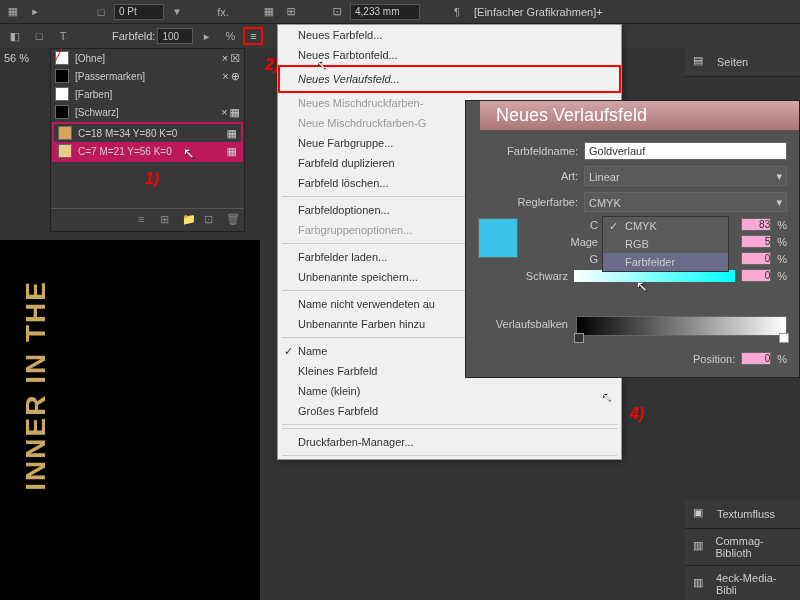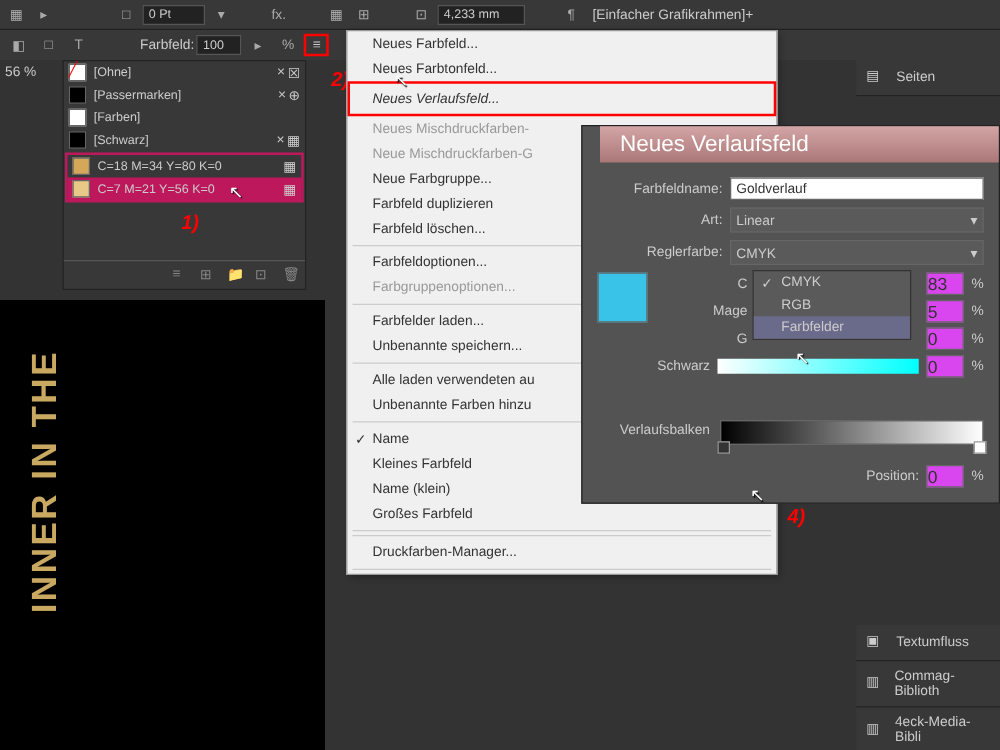--- a/index.html
+++ b/index.html
@@ -43,21 +43,21 @@
     .form-select { background: #5a5a5a; border: 1px solid #666; color: #ccc; padding: 2px 4px; flex: 1; height: 20px; display: flex; align-items: flex-end; justify-content: space-between; }
     .dropdown-open { position: absolute; background: #5a5a5a; border: 1px solid #333; width: 127px; }
     .dropdown-item { padding: 3px 8px 3px 22px; color: #ccc; cursor: default; }
     .dropdown-item.checked::before { content: "✓"; position: absolute; margin-left: -16px; }
     .dropdown-item.hover { background: #6a6a8a; }
     .color-preview { width: 40px; height: 40px; background: #3ac3e8; border: 1px solid #666; }
     .slider-row { display: flex; align-items: center; gap: 6px; margin-bottom: 4px; }
     .slider-label { width: 70px; text-align: right; color: #ccc; font-size: 11px; }
     .slider-track { flex: 1; height: 12px; background: linear-gradient(90deg,#fff,#000); position: relative; }
     .slider-track.cyan { background: linear-gradient(90deg,#fff,#0ff); }
-    .slider-val { width: 30px; background: #d946ef; border: 1px solid #666; text-align: left; font-size: 14px; color: #333; }
+    .slider-val { width: 30px; background: #f9a8d4; border: 1px solid #666; text-align: right; font-size: 10px; color: #333; }
     .pct { color: #ccc; font-size: 11px; }
     .gradient-bar { height: 20px; background: linear-gradient(90deg,#000,#fff); border: 1px solid #666; margin-top: 4px; position: relative; }
     .gradient-stop { position: absolute; bottom: -8px; width: 10px; height: 10px; background: #333; border: 1px solid #999; }
     
     .canvas-bg { position: absolute; left: 0; top: 240px; width: 260px; height: 360px; background: #000; }
     .canvas-text { position: absolute; left: 20px; top: 280px; color: #c9a961; font-weight: bold; font-size: 28px; writing-mode: vertical-rl; transform: rotate(180deg); letter-spacing: 2px; }
     
     .right-panels { position: absolute; right: 0; top: 48px; width: 115px; background: #383838; }
     .panel-tab { display: flex; align-items: center; padding: 6px 8px; gap: 8px; border-bottom: 1px solid #222; color: #ccc; font-size: 11px; }
     .panel-tab-icon { width: 16px; height: 16px; }
@@ -179,21 +179,21 @@
   <div class="menu-item">Neue Farbgruppe...</div>
   <div class="menu-item">Farbfeld duplizieren</div>
   <div class="menu-item">Farbfeld löschen...</div>
   <div class="menu-sep"></div>
   <div class="menu-item">Farbfeldoptionen...</div>
   <div class="menu-item disabled">Farbgruppenoptionen...</div>
   <div class="menu-sep"></div>
   <div class="menu-item">Farbfelder laden...</div>
   <div class="menu-item">Unbenannte speichern...</div>
   <div class="menu-sep"></div>
-  <div class="menu-item">Alle laden verwendeten au</div>
+  <div class="menu-item">Name nicht verwendeten au</div>
   <div class="menu-item">Unbenannte Farben hinzu</div>
   <div class="menu-sep"></div>
   <div class="menu-item checked" style="position:relative">Name</div>
   <div class="menu-item">Kleines Farbfeld</div>
   <div class="menu-item">Name (klein)</div>
   <div class="menu-item">Großes Farbfeld</div>
   <div class="menu-sep"></div>
   <div class="menu-sep"></div>
   <div class="menu-item">Druckfarben-Manager...</div>
   <div class="menu-sep"></div>

